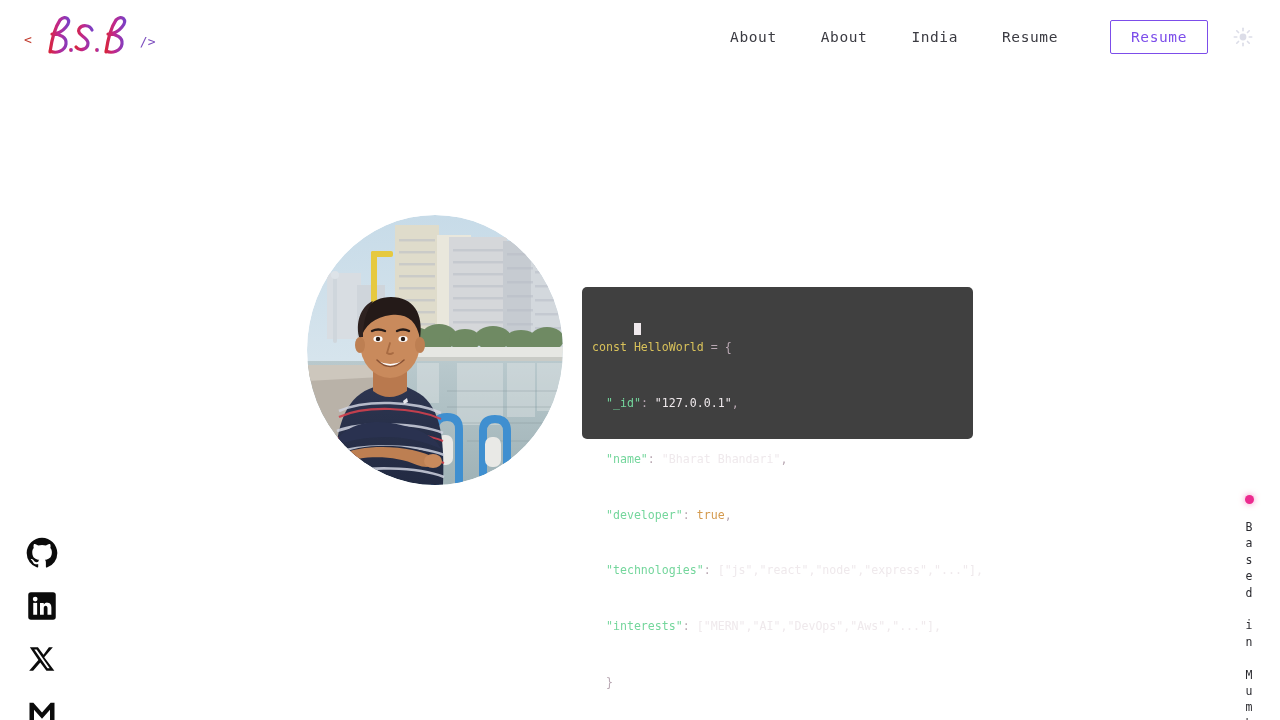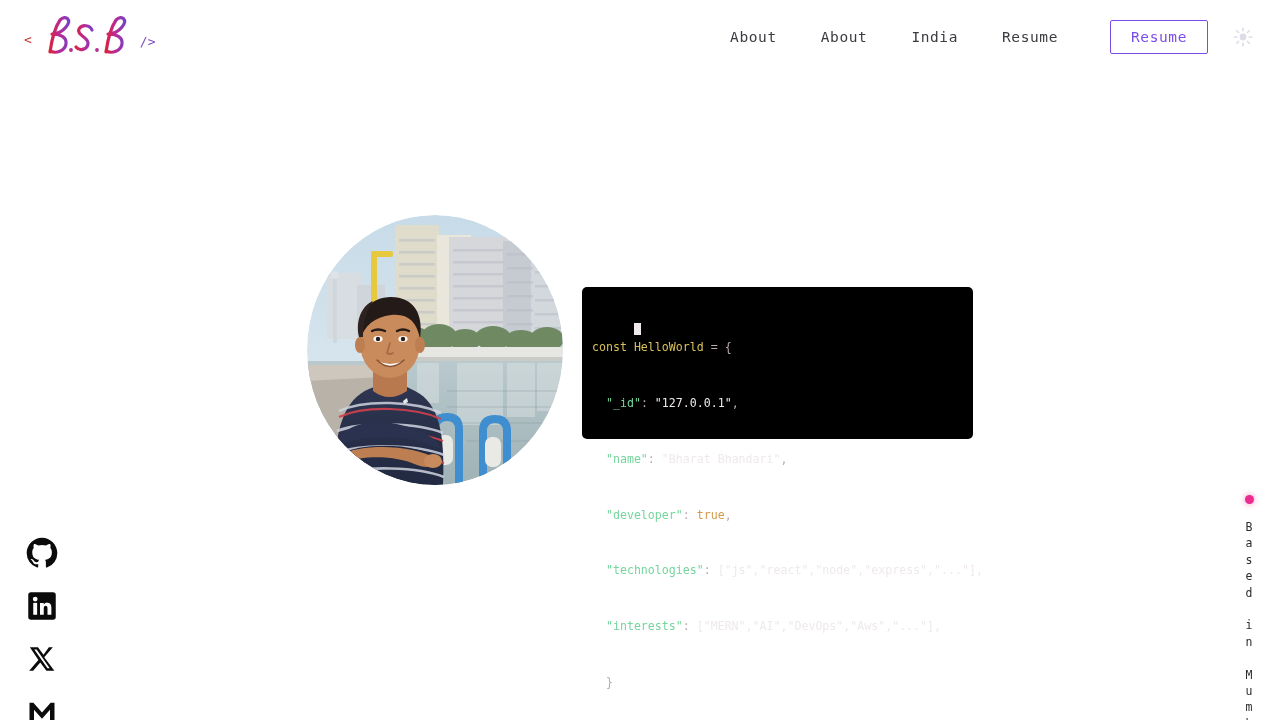--- a/index.html
+++ b/index.html
@@ -59,21 +59,21 @@
     position:absolute; left:307px; top:0;
     width:256px; height:270px; border-radius:50%;
     overflow:hidden;
   }
   .avatar svg { display:block; }
 
   
   .code-card {
     position:absolute; left:582px; top:72px;
     width:391px; height:152px;
-    background:#000000; border-radius:5px;
+    background:#404040; border-radius:5px;
     padding:14px 0 16px 10px;
     font-family:"DejaVu Sans Mono", monospace;
     font-size:11.6px; line-height:18.6px;
     color:#e8e3e6; white-space:pre;
   }
   .code-line { display:block; }
   .tok-kw     { color:#d8c15a; }
   .tok-fn     { color:#d8c15a; }
   .tok-key    { color:#74d69c; }
   .tok-str    { color:#efe9ec; }

